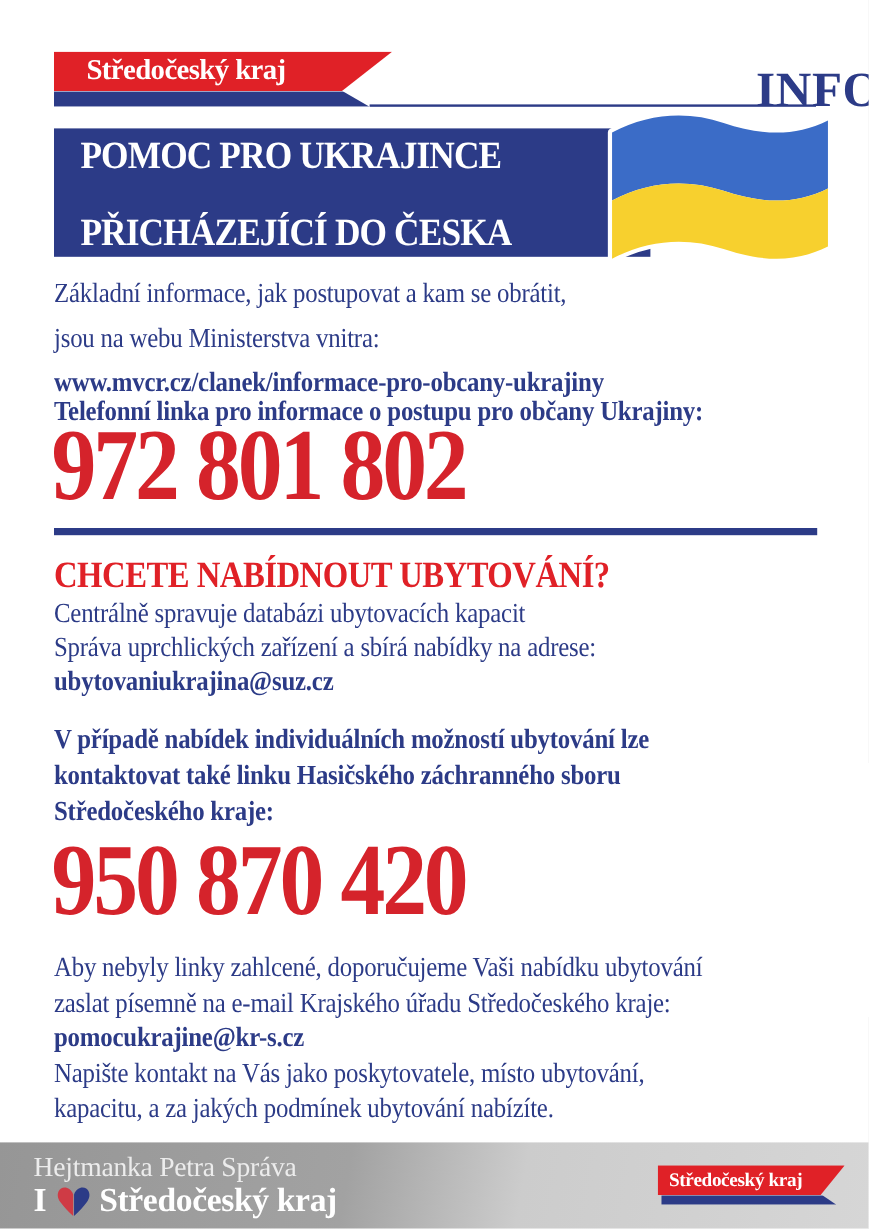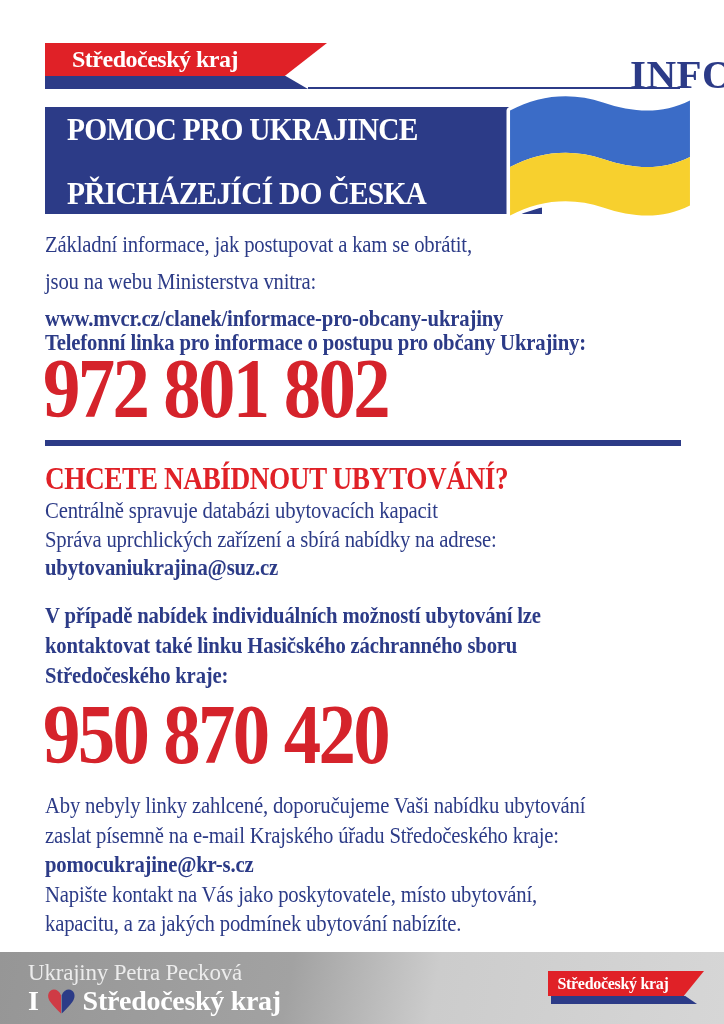--- a/index.html
+++ b/index.html
@@ -133,21 +133,21 @@
 
   <div class="txt block-mail">
     <div>Aby nebyly linky zahlcené, doporučujeme Vaši nabídku ubytování</div>
     <div>zaslat písemně na e-mail Krajského úřadu Středočeského kraje:</div>
     <div class="bold">pomocukrajine@kr-s.cz</div>
     <div>Napište kontakt na Vás jako poskytovatele, místo ubytování,</div>
     <div>kapacitu, a za jakých podmínek ubytování nabízíte.</div>
   </div>
 
   <div class="footer">
-    <div class="footer-line1">Ukrajiny Petra Pecková</div>
+    <div class="footer-line1">Hejtmanka Petra Správa</div>
     <div class="footer-line2">
       <span>I</span>
       <svg width="30" height="29" viewBox="0 0 34 32" aria-hidden="true">
         <path d="M17,9 C15,3 9,1 5.5,3.5 C1.5,6.5 1.5,12 5,16.5 C8,20.5 12,25 17,29.5 L17,9 Z" fill="#cf3b45"></path>
         <path d="M17.8,9 C19.8,3 25.8,1 29.3,3.5 C33.3,6.5 33.3,12 29.8,16.5 C26.8,20.5 22.8,25 17.8,29.5 L17.8,9 Z" fill="#2c3b87"></path>
       </svg>
       <span>Středočeský kraj</span>
     </div>
     <div class="footer-logo-red">
       <span>Středočeský kraj</span>

